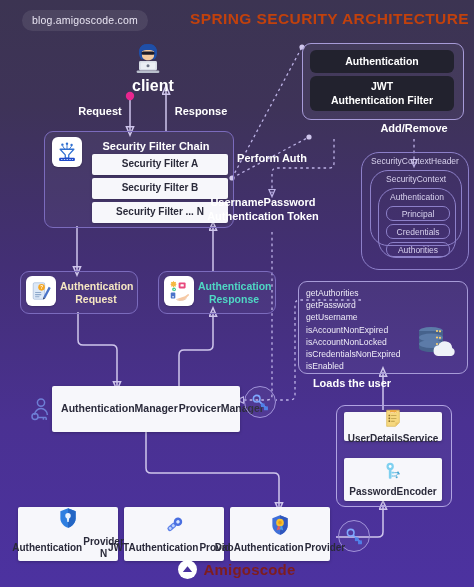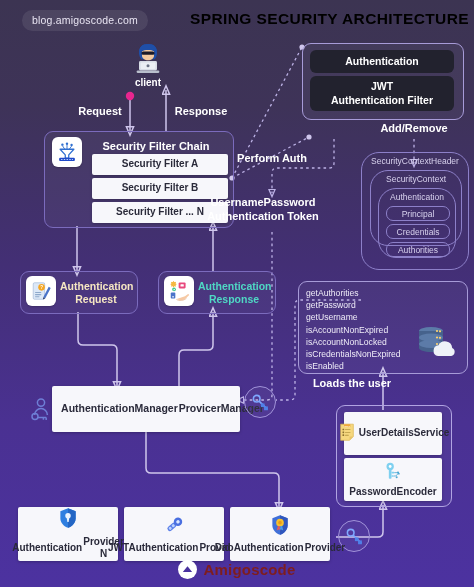--- a/index.html
+++ b/index.html
@@ -16,21 +16,21 @@
   
   .blogpill{
     position:absolute;left:22px;top:10px;
     padding:4px 10px 5px;border-radius:12px;
     background:rgba(255,255,255,.085);
     color:#e8e4f2;font-size:10.5px;letter-spacing:.2px;
     white-space:nowrap;
   }
   .maintitle{
     position:absolute;left:190px;top:10px;width:278px;
-    text-align:center;color:#000000;font-size:15.5px;
+    text-align:center;color:#c2410c;font-size:15.5px;
     font-weight:bold;letter-spacing:.4px;white-space:nowrap;
   }
 
   
   .lightcard{
     position:absolute;background:#f7f7fb;border-radius:2px;
     color:#2a2a3a;font-size:10px;font-weight:bold;
     display:flex;align-items:center;justify-content:center;
     text-align:center;line-height:1.25;
     box-shadow:0 1px 3px rgba(0,0,0,.25);
@@ -49,21 +49,21 @@
     position:absolute;border:1.4px solid #7b6bbd;border-radius:9px;
     background:rgba(255,255,255,.04);
   }
   .label{
     position:absolute;color:#ffffff;font-size:11px;font-weight:bold;
     text-align:center;line-height:1.25;white-space:nowrap;
   }
   .label.wrap{white-space:normal;}
 
   
-  .clientlabel{position:absolute;color:#fff;font-size:10px;font-weight:bold;text-align:center;width:60px;}
+  .clientlabel{position:absolute;color:#fff;font-size:16px;font-weight:bold;text-align:center;width:60px;}
 
   
   #sfc-title{position:absolute;color:#fff;font-size:11px;font-weight:bold;text-align:center;}
 
   
   .nest{
     position:absolute;border:1.1px solid #8d80c9;border-radius:18px;
     color:#d8d2ee;font-size:8.5px;text-align:center;
     display:flex;align-items:flex-start;justify-content:center;
     padding-top:3px;box-sizing:border-box;
@@ -334,21 +334,21 @@
   <div class="circicon" style="left:338px;top:520px;">
     <svg width="22" height="22" viewBox="0 0 24 24">
       <circle cx="8.4" cy="8.4" r="3.6" fill="none" stroke="#7fa8ff" stroke-width="1.7"></circle>
       <path d="M11 11 L20 20" stroke="#7fa8ff" stroke-width="1.7"></path>
       <rect x="13" y="13.6" width="4" height="4" fill="#4f7fe8"></rect>
       <rect x="16.4" y="16.8" width="4.2" height="4.2" fill="#4f7fe8"></rect>
     </svg>
   </div>
 
   <div class="outlinebox" style="left:336px;top:405px;width:114px;height:100px;border-color:#b1a4e2;"></div>
-  <div class="lightcard" style="left:344px;top:412px;width:98px;height:43px;flex-direction:row;gap:2px;">
+  <div class="lightcard" style="left:344px;top:412px;width:98px;height:29px;flex-direction:column;gap:2px;">
     <span>
       <svg width="20" height="20" viewBox="0 0 24 24">
         <path d="M4.4 2.6 h15.2 v14.8 l-4.6 4.6 H4.4 z" fill="#f6d87f" stroke="#d9b44e" stroke-width=".8"></path>
         <path d="M15 22 v-4.6 h4.6 z" fill="#e8c469"></path>
         <rect x="8.4" y="2.6" width="7.6" height="3.4" rx=".6" fill="#f0a93c"></rect>
         <text x="12.2" y="5.4" font-size="2.8" text-anchor="middle" fill="#fff" font-family="Liberation Sans, sans-serif" font-weight="bold">INFO</text>
         <g fill="#8a6f2e">
             <rect x="6.6" y="8" width="2" height="2" rx=".4"></rect>
             <rect x="6.6" y="11.4" width="2" height="2" rx=".4"></rect>
             <rect x="6.6" y="14.8" width="2" height="2" rx=".4"></rect>

